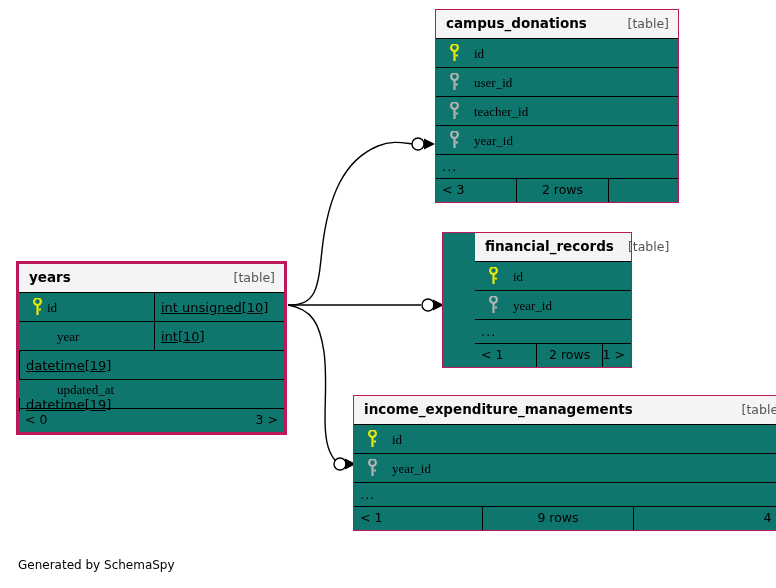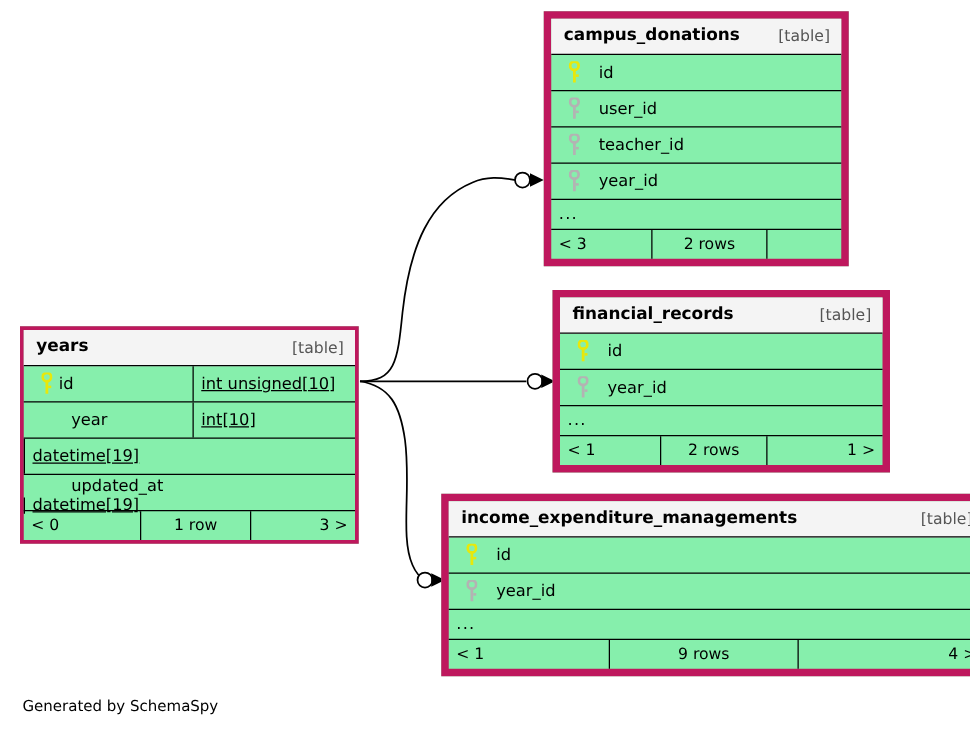--- a/index.html
+++ b/index.html
@@ -33,22 +33,22 @@
     width: 776px;
     height: 588px;
     z-index: 1;
     pointer-events: none;
   }
 
   
   .table-node {
     position: absolute;
     z-index: 2;
-    background: #86efac;
-    border: 6px solid #be185d;
+    background: #0f766e;
+    border: 1px solid #be185d;
     box-sizing: border-box;
     font-size: 13px;
     line-height: 1;
   }
   .table-node.focal {
     border-width: 3px;
   }
 
   .table-header {
     background: #f4f4f4;
@@ -83,20 +83,21 @@
   .col-row:last-of-type {
     border-bottom: none;
   }
   .col-name-cell {
     display: flex;
     align-items: center;
     flex: 1 1 auto;
     min-width: 0;
     padding-left: 8px;
     box-sizing: border-box;
+    font-family: Liberation Serif, serif;
   }
   .col-type-cell {
     display: flex;
     align-items: center;
     box-sizing: border-box;
     border-left: 1px solid #000000;
     padding-left: 6px;
     white-space: nowrap;
     font-size: 13px;
     text-decoration: underline;
@@ -146,21 +147,21 @@
     overflow: hidden;
     white-space: nowrap;
   }
   .footer-cell.left   { justify-content: flex-start; }
   .footer-cell.center { justify-content: center; border-left: 1px solid #000000; border-right: 1px solid #000000; }
   .footer-cell.right  { justify-content: flex-end; }
 
   
   #node-years                          { left: 16px;  top: 261px; width: 271px; }
   #node-campus-donations               { left: 435px; top: 9px;   width: 244px; }
-  #node-financial-records              { left: 442px; top: 232px; width: 270px; }
+  #node-financial-records              { left: 442px; top: 232px; width: 190px; padding-left: 32px; }
   #node-income-expenditure-managements { left: 353px; top: 395px; width: 440px; text-align: center; }
 
   #node-years .col-type-cell { width: 130px; min-width: 130px; }
   #node-years .footer-cell.left   { width: 93px; }
   #node-years .footer-cell.center { width: 89px; }
   #node-years .footer-cell.right  { flex: 1 1 auto; }
 
   #node-campus-donations .footer-cell.left   { width: 80px; }
   #node-campus-donations .footer-cell.center { width: 93px; }
   #node-campus-donations .footer-cell.right  { flex: 1 1 auto; }
@@ -246,21 +247,20 @@
     <div class="col-row" style="border-bottom:1px solid #000;flex-direction:column;">
       <div class="col-name-cell">
         <span class="key-slot"></span>
         <span class="col-label col-indent">updated_at</span>
       </div>
       <div class="col-type-cell">datetime[19]</div>
     </div>
 
     <div class="table-footer">
       <div class="footer-cell left">&lt; 0</div>
-      <div class="footer-cell center">1 row</div>
       <div class="footer-cell right">3 &gt;</div>
     </div>
   </div>
 
   <div class="table-node" id="node-campus-donations">
     <div class="table-header">
       <span class="table-title">campus_donations</span>
       <span class="table-kind">[table]</span>
     </div>
 

